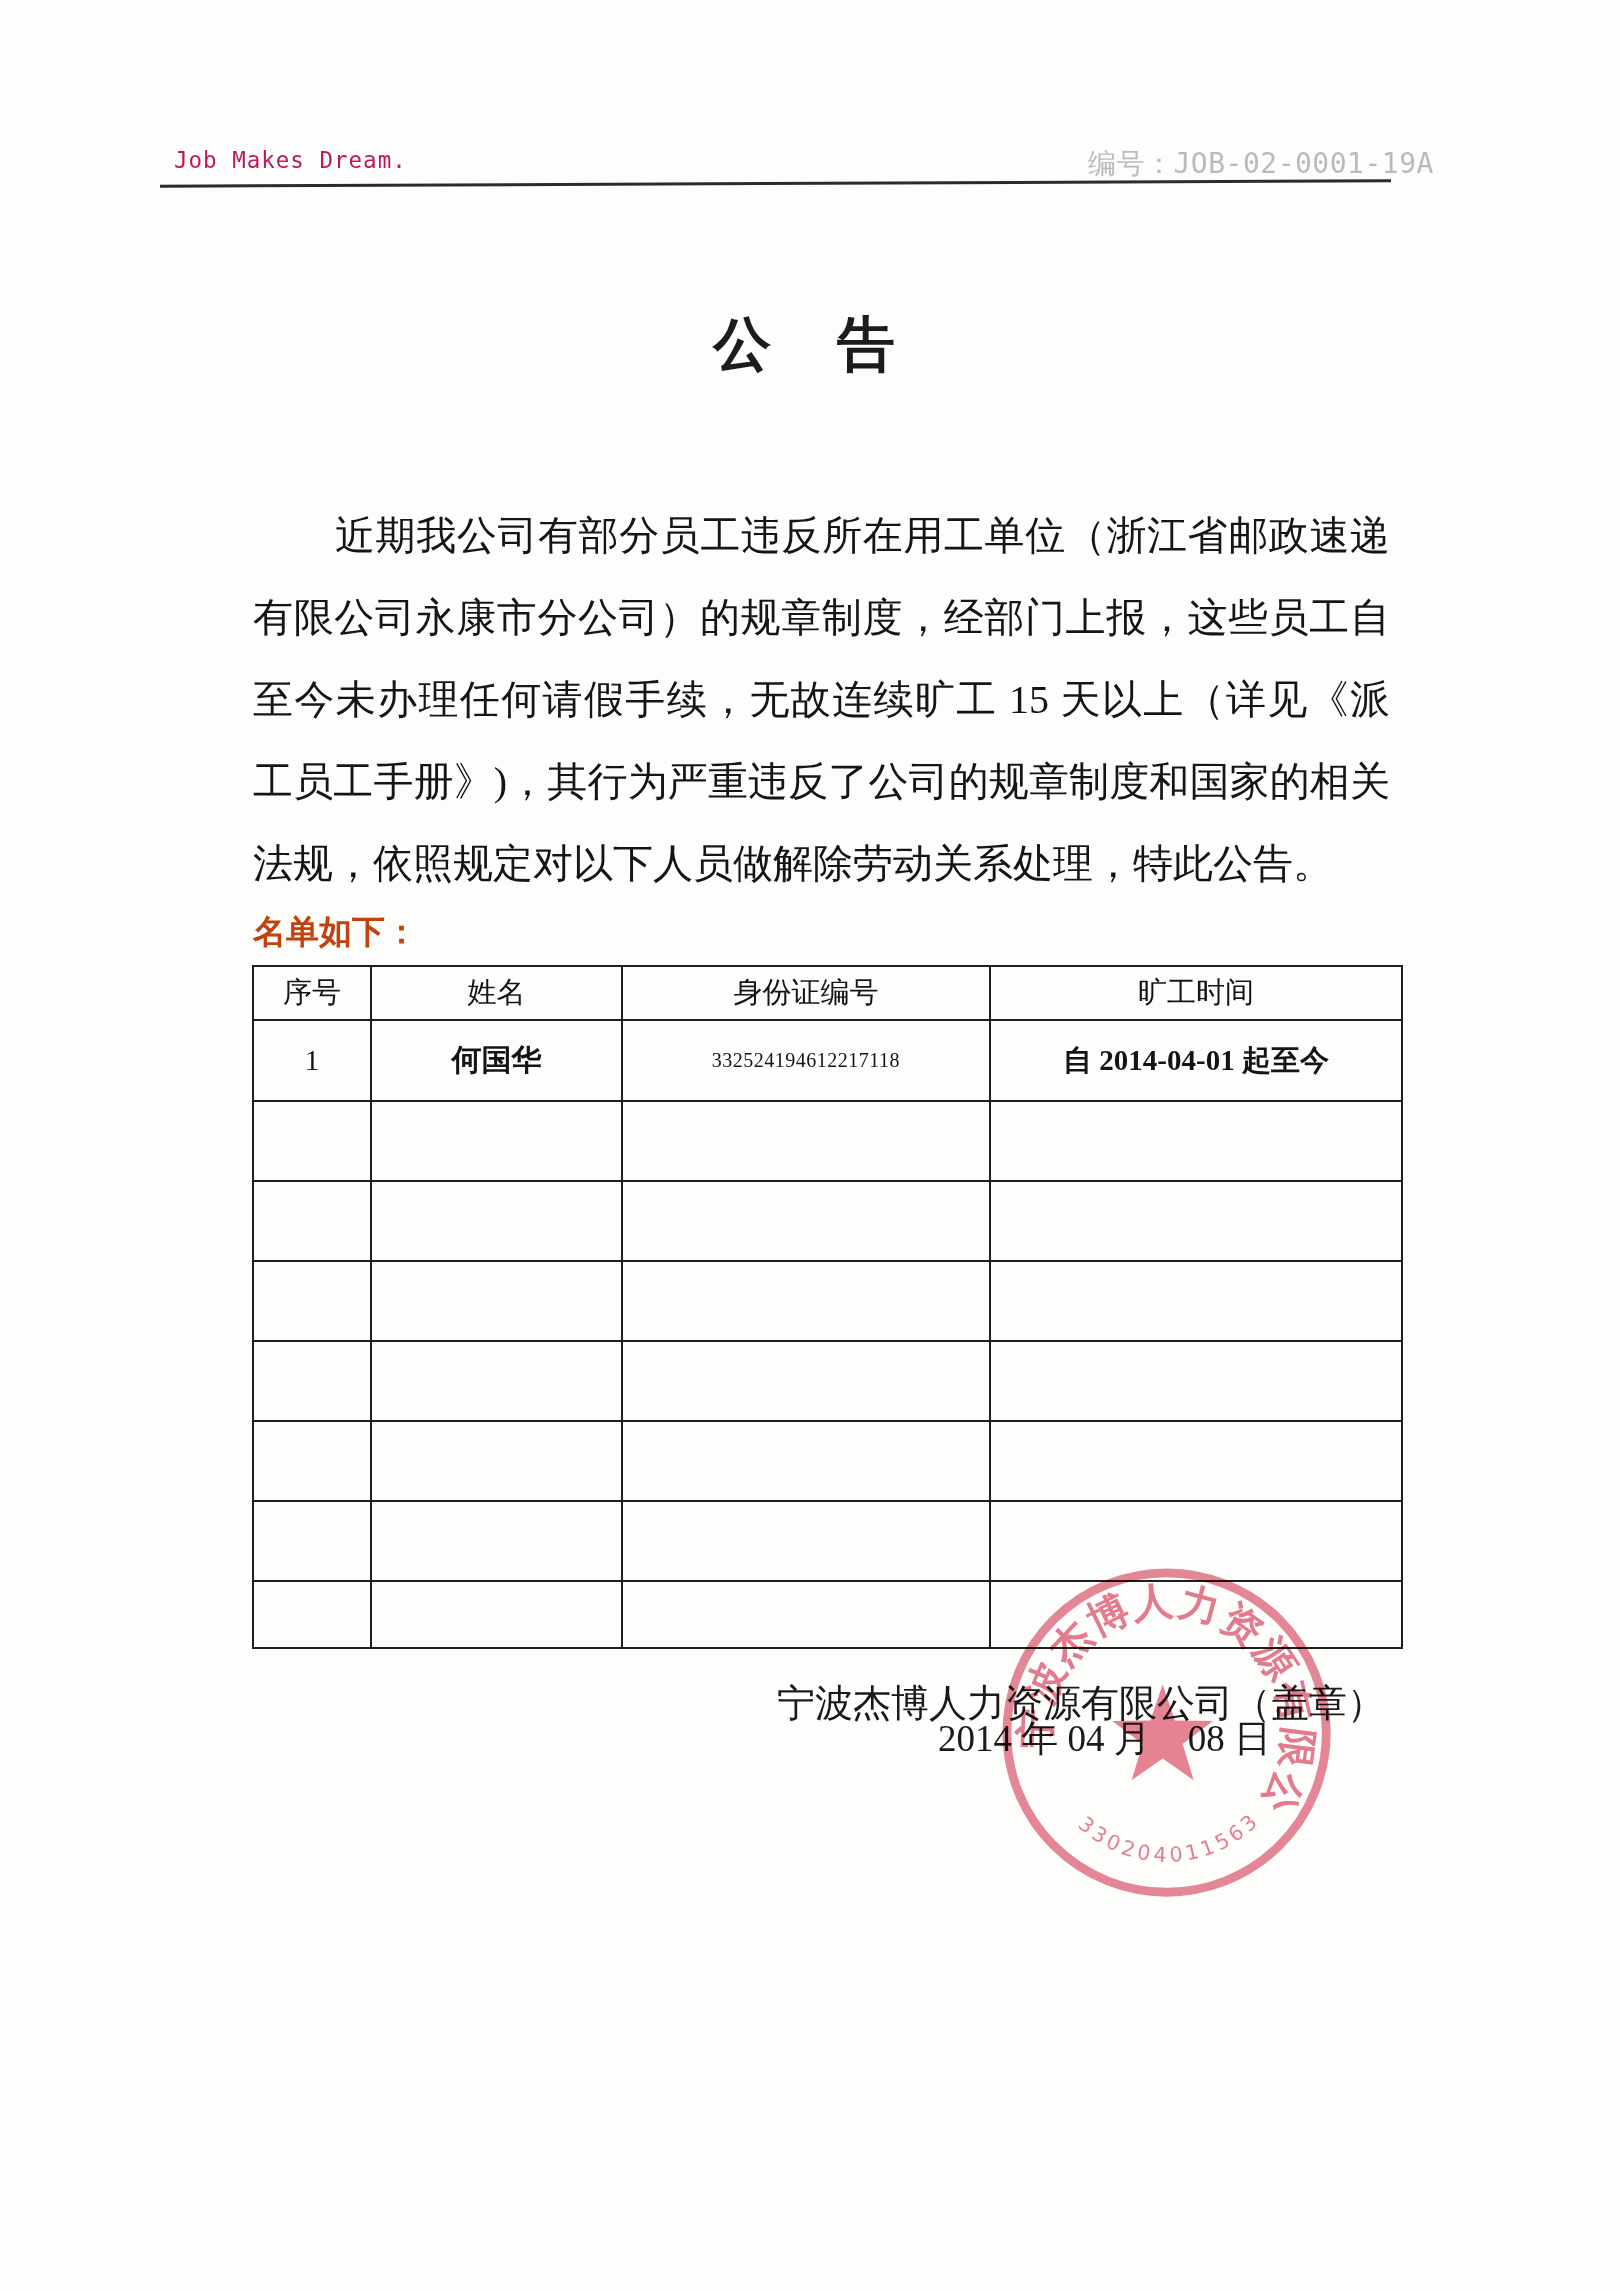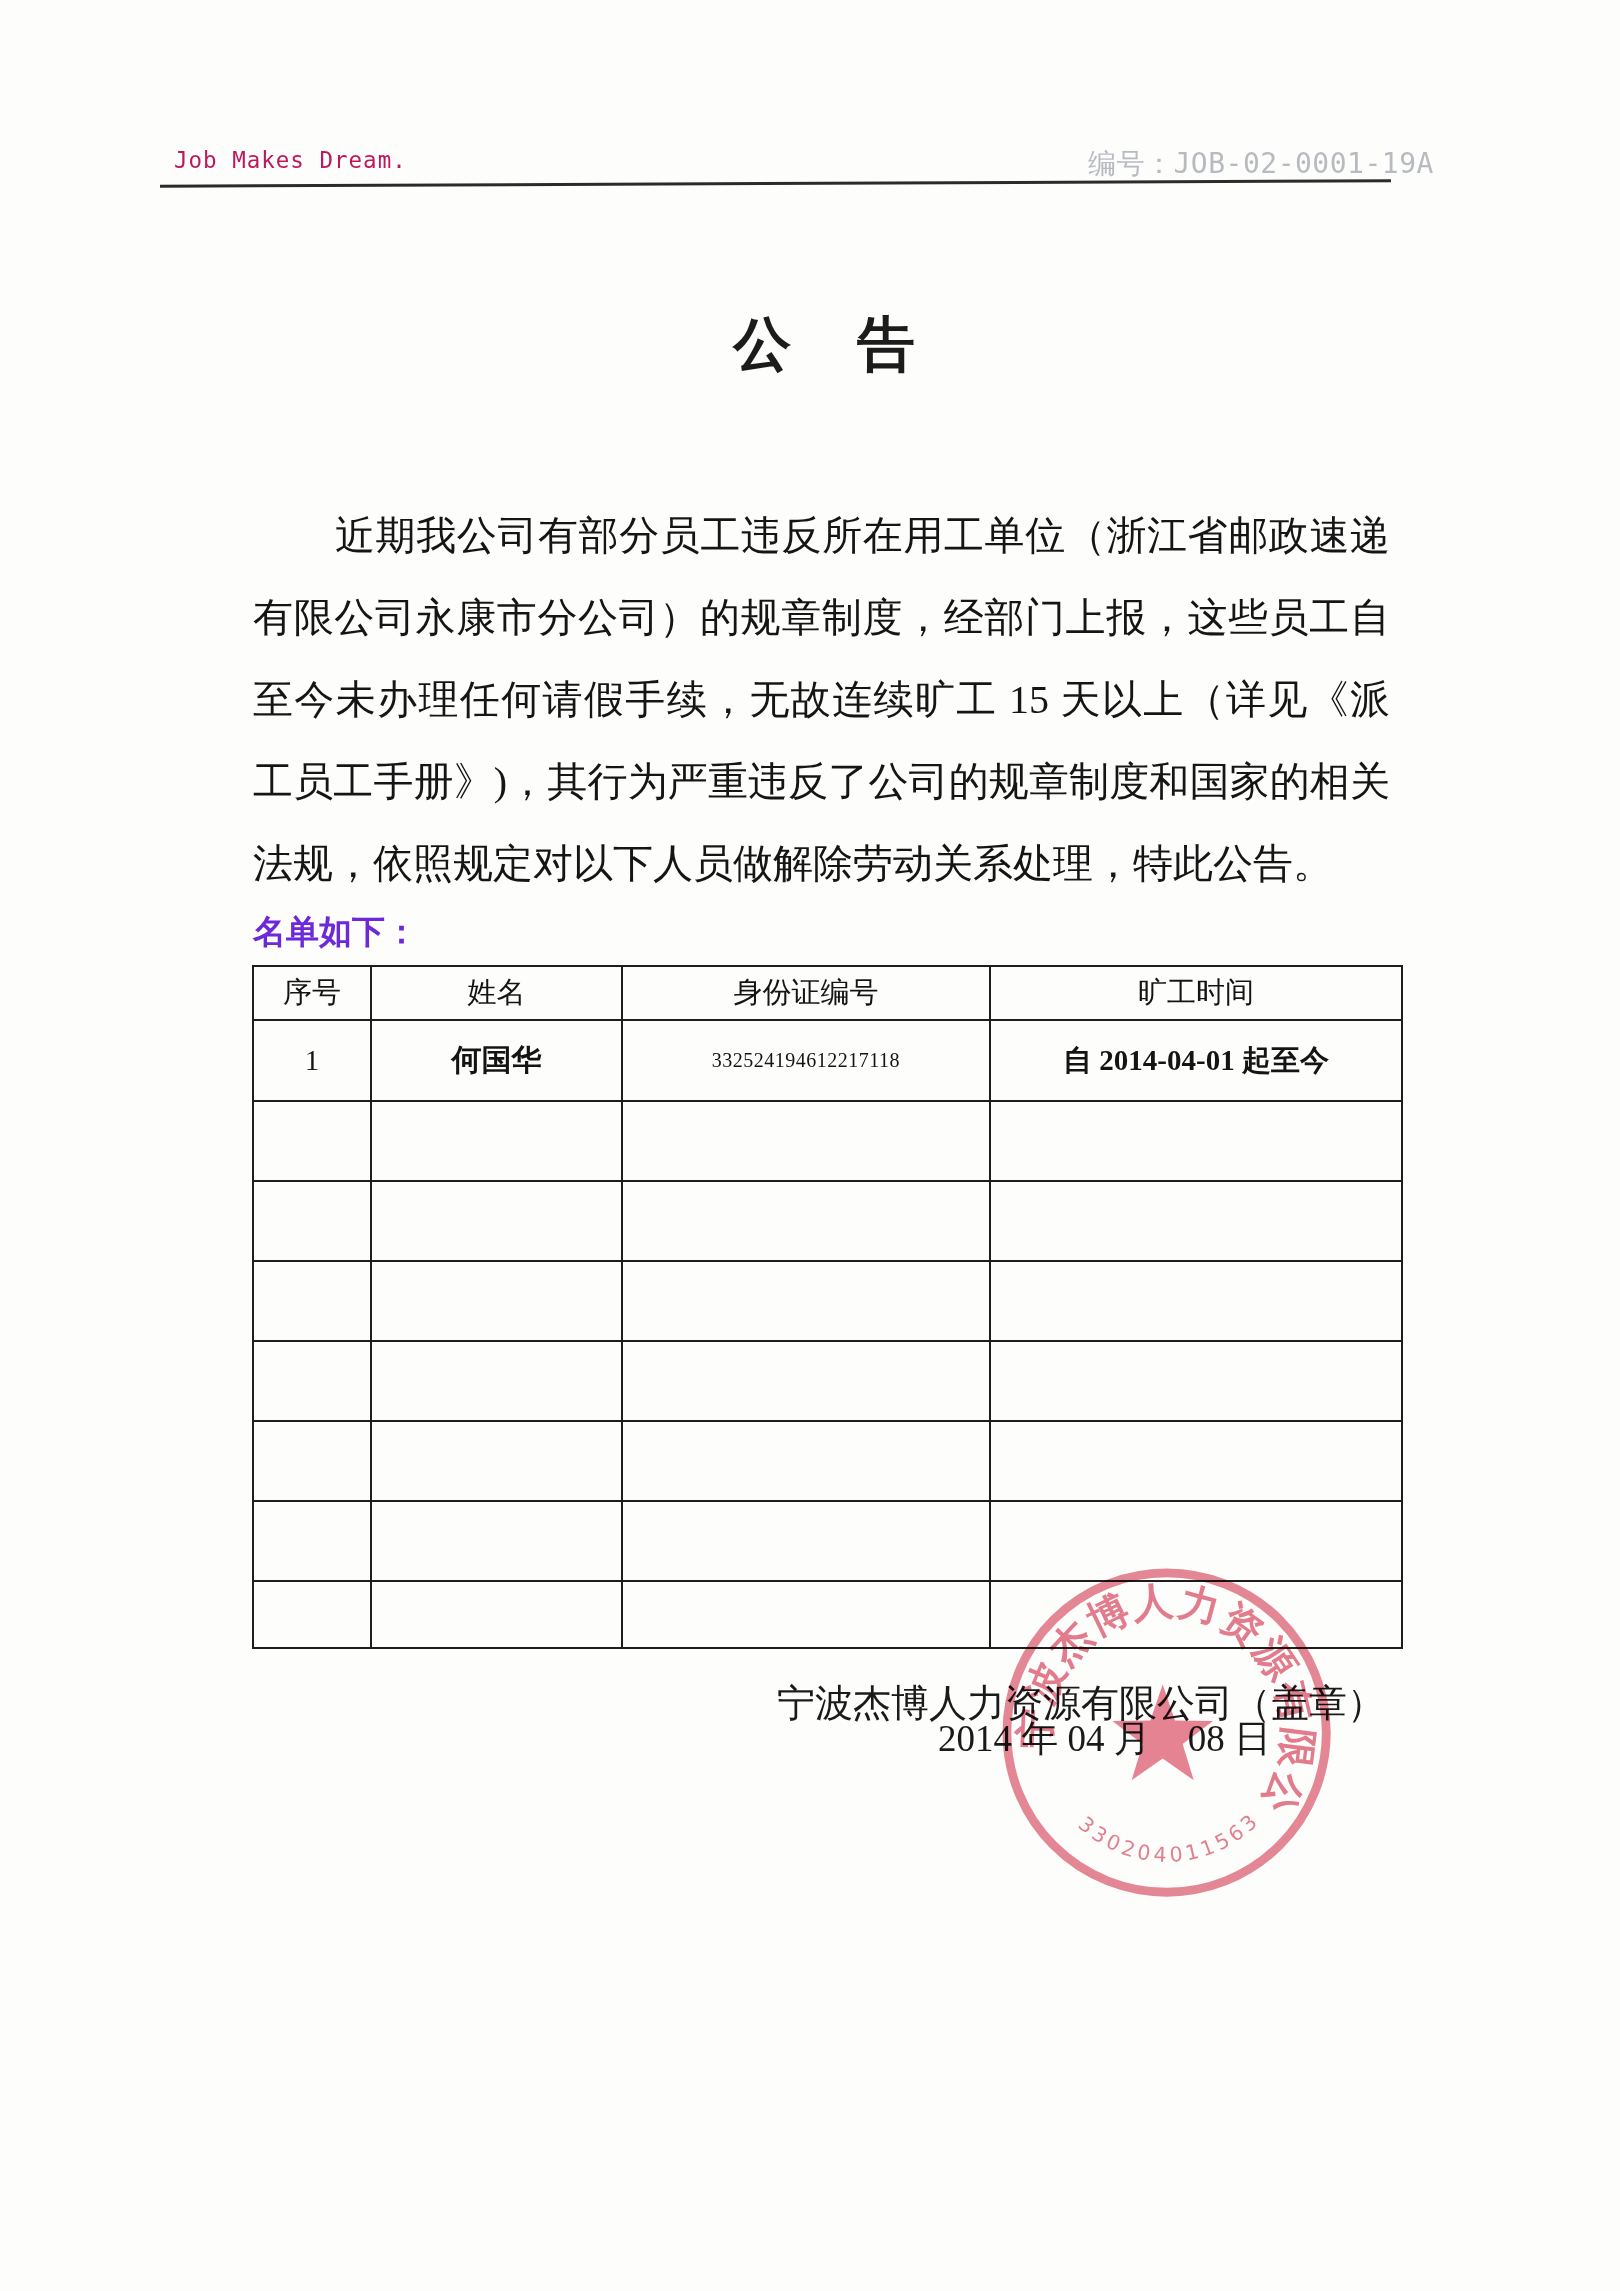--- a/index.html
+++ b/index.html
@@ -27,21 +27,21 @@
     color:#b7bbc0;
     white-space:nowrap;
   }
   .header-rule{
     position:absolute;left:160px;top:182px;width:1231px;height:2.9px;
     background:#2b2b2b;
     transform:rotate(-0.25deg);
   }
   
   .title{
-    position:absolute;left:256px;top:306px;width:1140px;
+    position:absolute;left:236px;top:306px;width:1140px;
     text-align:center;
     font-size:58px;font-weight:700;
     letter-spacing:3.9px;
     color:#1c1c1c;
   }
   
   .body-text{
     position:absolute;left:253px;top:495px;width:1137px;
   }
   .body-line{
@@ -54,21 +54,21 @@
   .body-line.just{
     text-align:justify;
     text-align-last:justify;
     white-space:normal;
     overflow:hidden;
   }
   .body-line.indent{text-indent:82px;}
   
   .list-label{
     position:absolute;left:253px;top:910px;
-    font-size:33px;font-weight:700;color:#6d28d9;
+    font-size:33px;font-weight:700;color:#c2410c;
   }
   
   .tbl-wrap{position:absolute;left:252px;top:965px;}
   table.notice{
     border-collapse:collapse;table-layout:fixed;
     width:1148px;
     border:2.9px solid #1a1a1a;
   }
   table.notice td{
     border:2.5px solid #1e1e1e;

